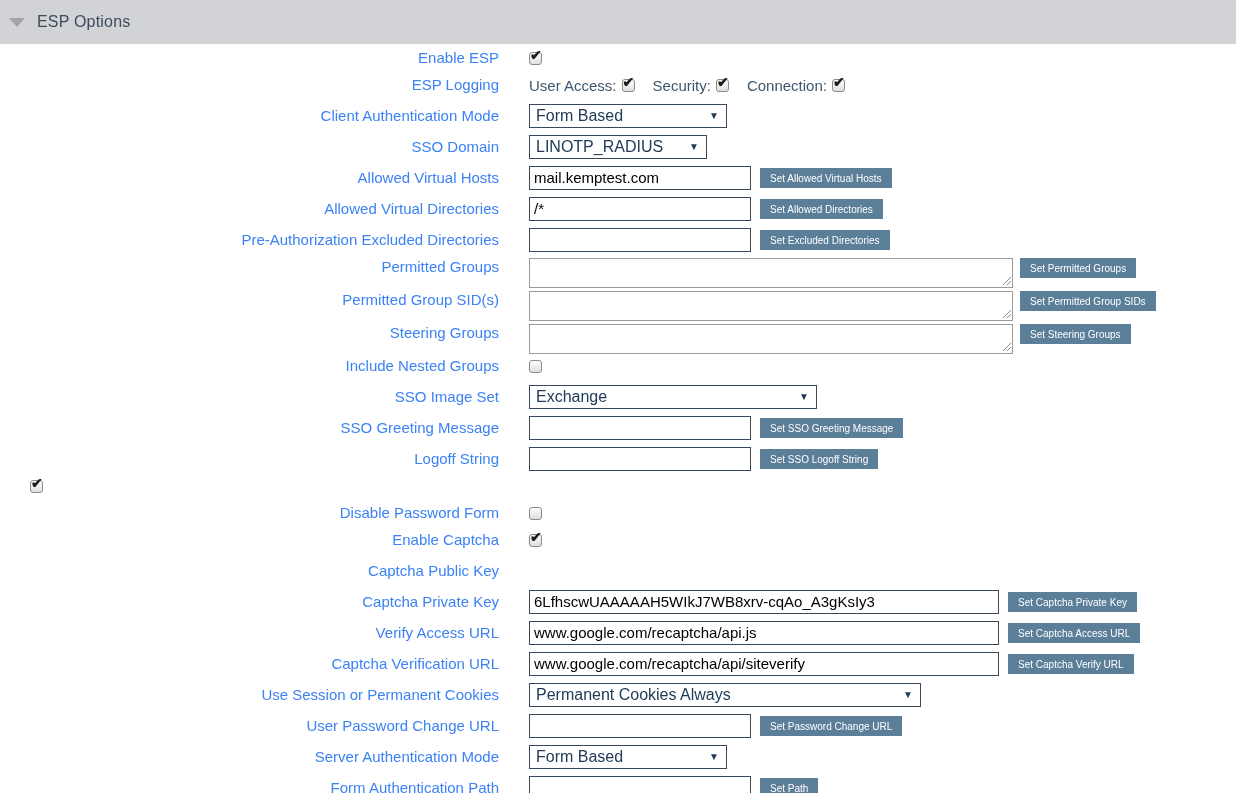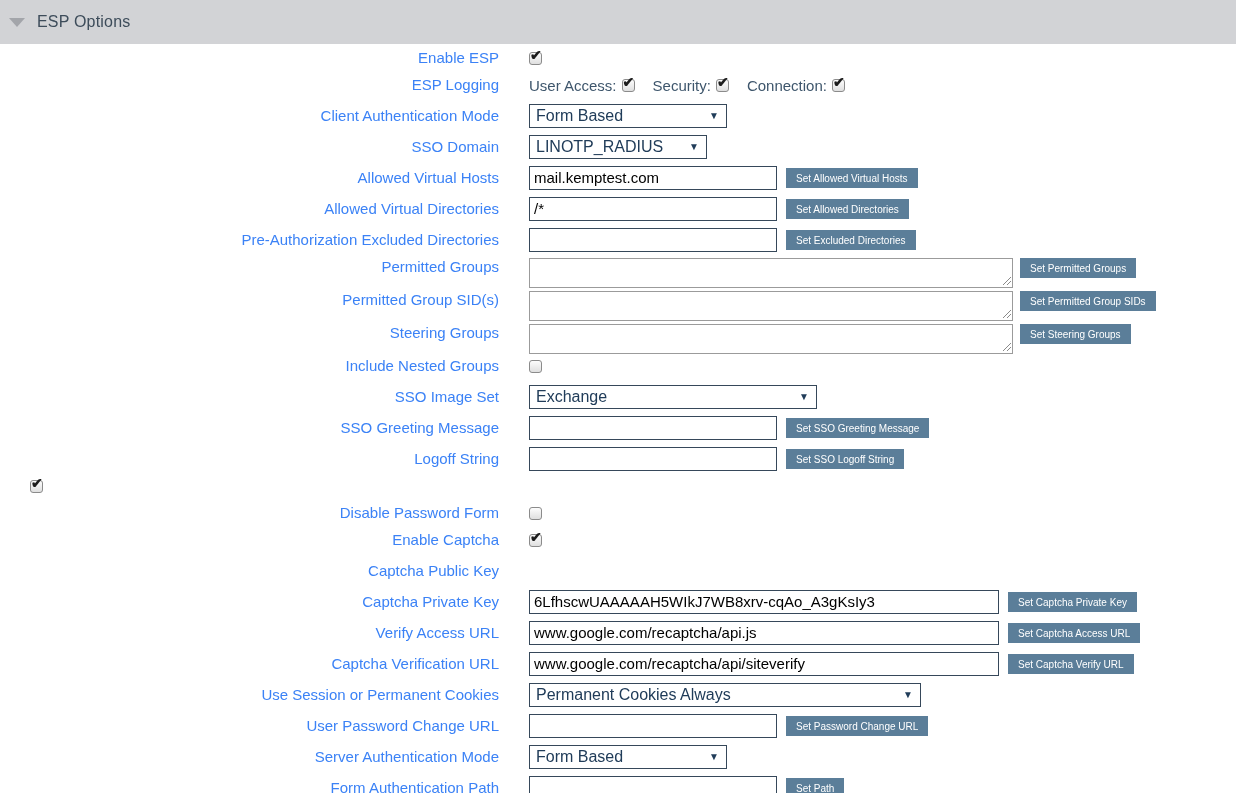--- a/index.html
+++ b/index.html
@@ -33,21 +33,21 @@
   .inline-cb-label { color:#3e566c; font-size:15px; margin-right:5px; }
   .cb-gap { width:18px; }
 
   .sel { display:inline-flex; align-items:center; justify-content:space-between;
     border:1px solid #36485a; height:24px; padding:0 7px 0 6px; background:#fff;
     color:#203c59; font-size:16px; cursor:pointer; }
   .sel .arrow { font-size:10px; color:#203c59; margin-left:8px; }
   .w198 { width:198px; } .w178 { width:178px; } .w288 { width:288px; } .w408 { width:392px; }
 
   .txt { height:24px; border:1px solid #36485a; font-size:15px; padding:1px 4px;
-    color:#000; font-family:"Liberation Sans", sans-serif; width:248px; }
+    color:#000; font-family:"Liberation Sans", sans-serif; width:222px; }
   .txt.wide { width:470px; }
 
   .ta-wrap { position:relative; display:inline-block; }
   textarea.ta { width:484px; height:30px; border:1px solid #9b9b9b; resize:none;
     font-size:15px; font-family:"Liberation Sans", sans-serif; padding:2px 4px; display:block; }
   .ta-handle { position:absolute; right:2px; bottom:3px; width:10px; height:10px;
     background:repeating-linear-gradient(135deg, transparent 0 2px, #8a8a8a 2px 3px);
     clip-path:polygon(100% 0, 0 100%, 100% 100%); pointer-events:none; }
 
   .btn { background:#5b7e99; color:#ffffff; border:0; font-size:10px;

